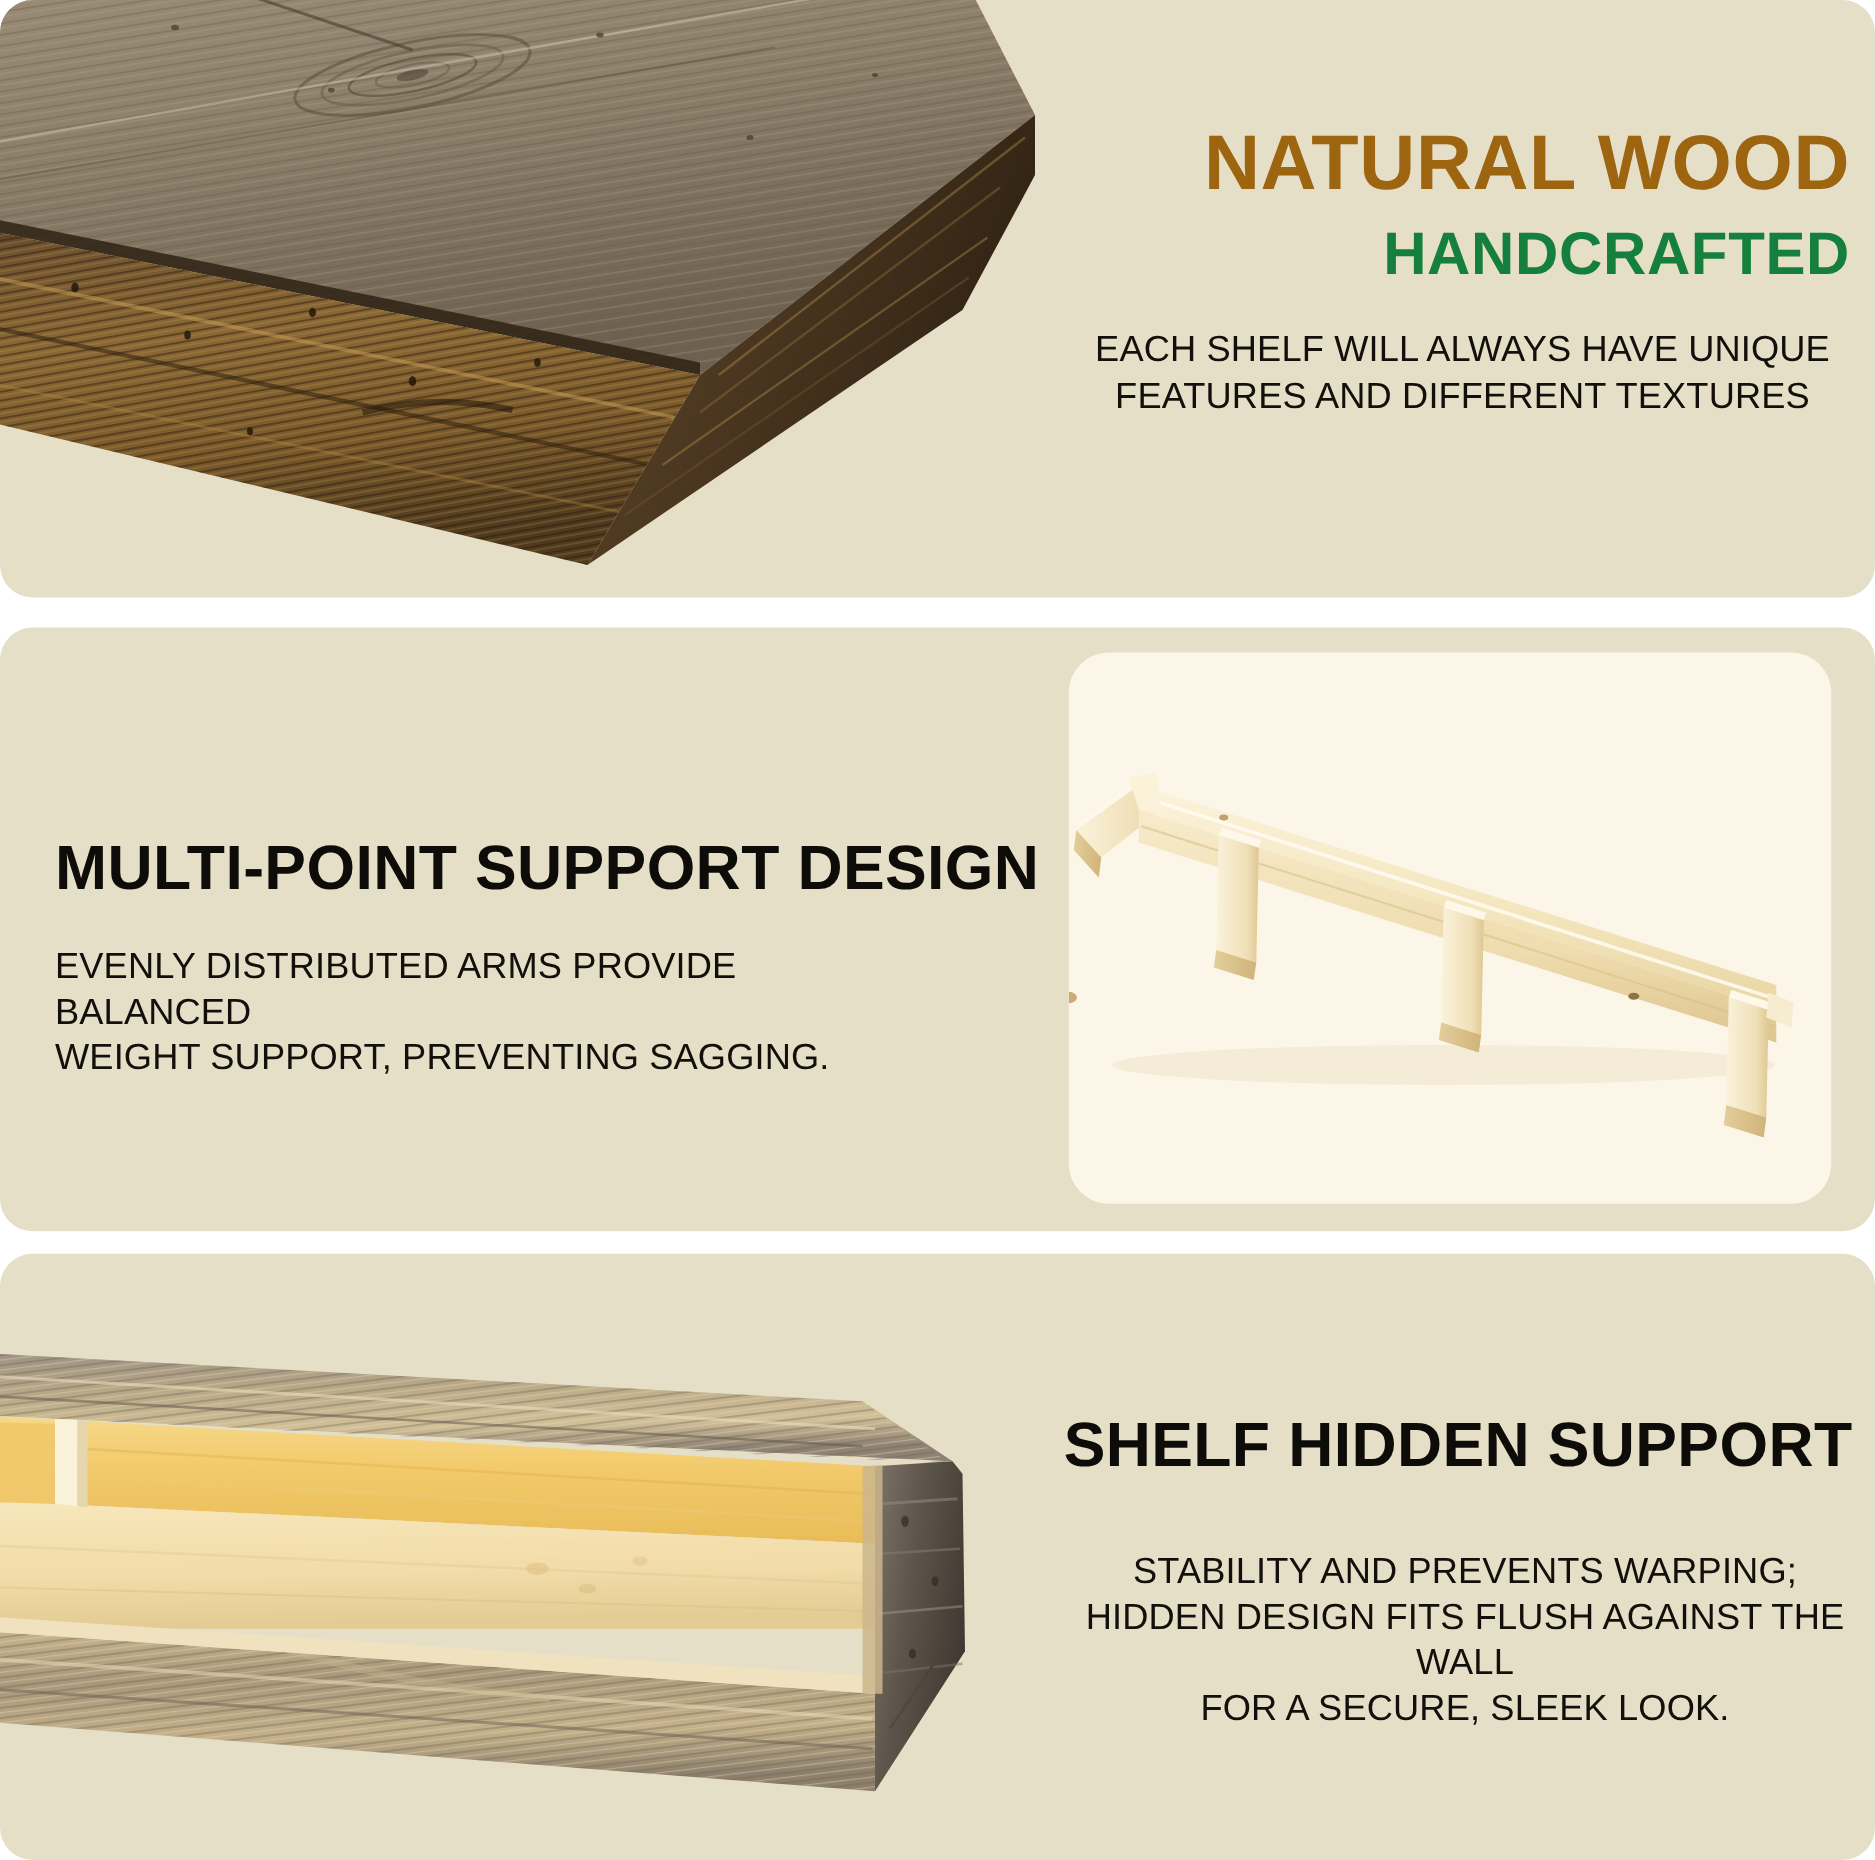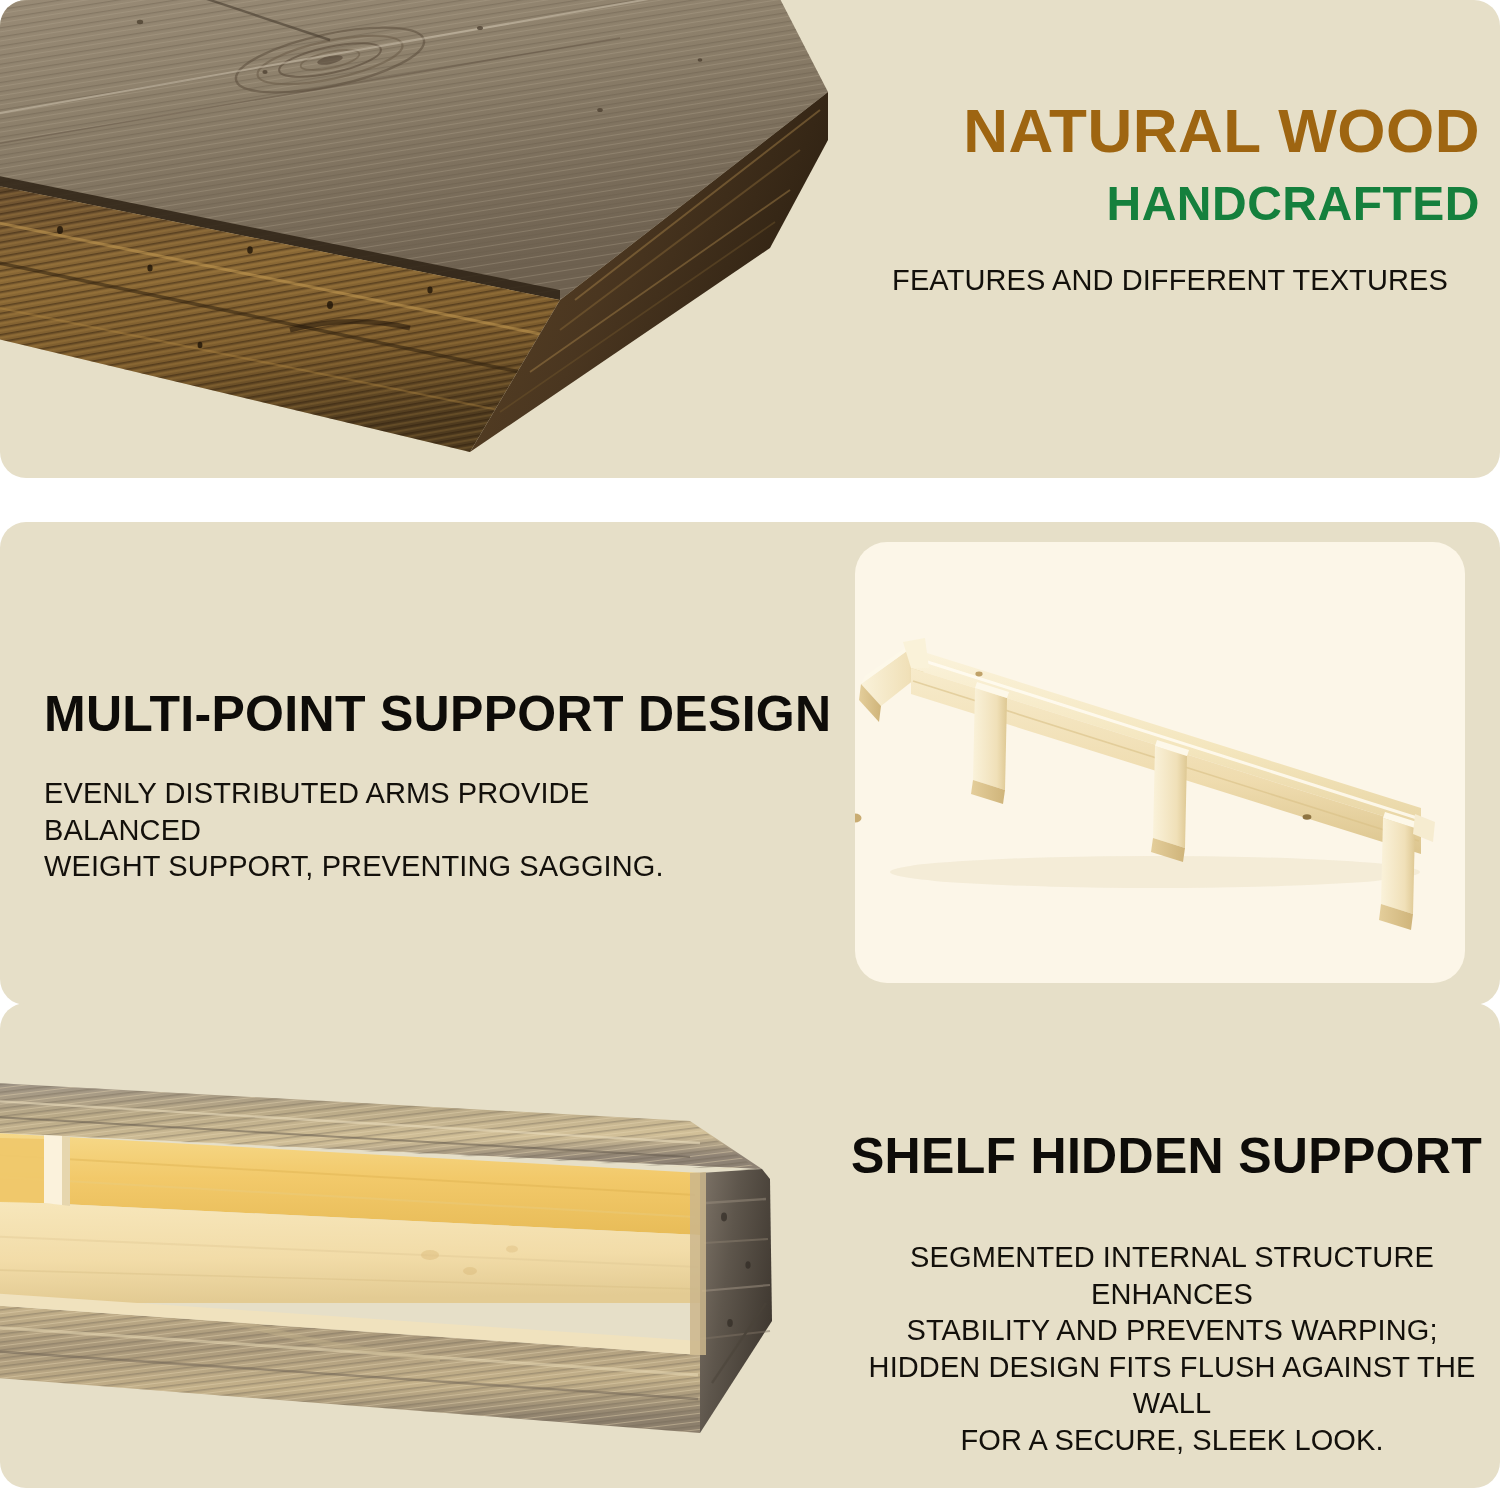--- a/index.html
+++ b/index.html
@@ -1,21 +1,21 @@
 <!DOCTYPE html>
 <html><head>
 <meta charset="utf-8">
 <style>
   html,body{margin:0;padding:0;background:#ffffff;}
   body{width:1500px;height:1488px;font-family:"Liberation Sans",sans-serif;-webkit-font-smoothing:antialiased;}
   .sheet{position:relative;width:1500px;height:1488px;background:#ffffff;overflow:hidden;border-radius:16px;}
 
   .panel{position:absolute;left:0;width:1500px;background:#E6DFC8;border-radius:26px;overflow:hidden;}
   #panel-1{top:0;height:478px;}
-  #panel-2{top:502px;height:483px;margin-top:20px;}
+  #panel-2{top:502px;height:483px;}
   #panel-3{top:1003px;height:485px;}
 
   
   .txt{position:absolute;}
   .title-orange{
     color:#9E6511;font-weight:bold;letter-spacing:.5px;line-height:1;
     font-size:62px;white-space:nowrap;
   }
   .title-black{
     color:#15803d;font-weight:bold;letter-spacing:.5px;line-height:1;
@@ -146,20 +146,21 @@
           <path d="M 500,412 L 775,222" stroke="#70562C" stroke-width="1.8" fill="none"></path>
         </g>
       </svg>
     </div>
 
     <div class="txt title-orange" id="p1-title-wood">NATURAL WOOD</div>
 
     <div class="txt title-black" id="p1-title-hand">HANDCRAFTED</div>
 
     <div class="txt body-txt" id="p1-body">
+      <div>EACH SHELF WILL ALWAYS HAVE UNIQUE</div>
       <div>FEATURES AND DIFFERENT TEXTURES</div>
     </div>
   </div>
 
   <div class="panel" id="panel-2">
 
     <div class="txt title-big" id="p2-title">MULTI-POINT SUPPORT DESIGN</div>
 
     <div class="txt body-txt" id="p2-body">
       <div>EVENLY DISTRIBUTED ARMS PROVIDE BALANCED</div>
@@ -333,20 +334,19 @@
           <ellipse cx="730" cy="320" rx="2.8" ry="4"></ellipse>
         </g>
 
         <path d="M 690,170 L 706,169 L 706,352 L 690,352 Z" fill="#CBB68C" opacity="0.85"></path>
       </svg>
     </div>
 
     <div class="txt title-big" id="p3-title">SHELF HIDDEN SUPPORT</div>
 
     <div class="txt body-txt" id="p3-body">
-      <div>SEGMENTED INTERNAL STRUCTURE ENHANCES</div>
       <div>STABILITY AND PREVENTS WARPING;</div>
       <div>HIDDEN DESIGN FITS FLUSH AGAINST THE WALL</div>
       <div>FOR A SECURE, SLEEK LOOK.</div>
     </div>
   </div>
 
 </div>
 
 </body></html>

